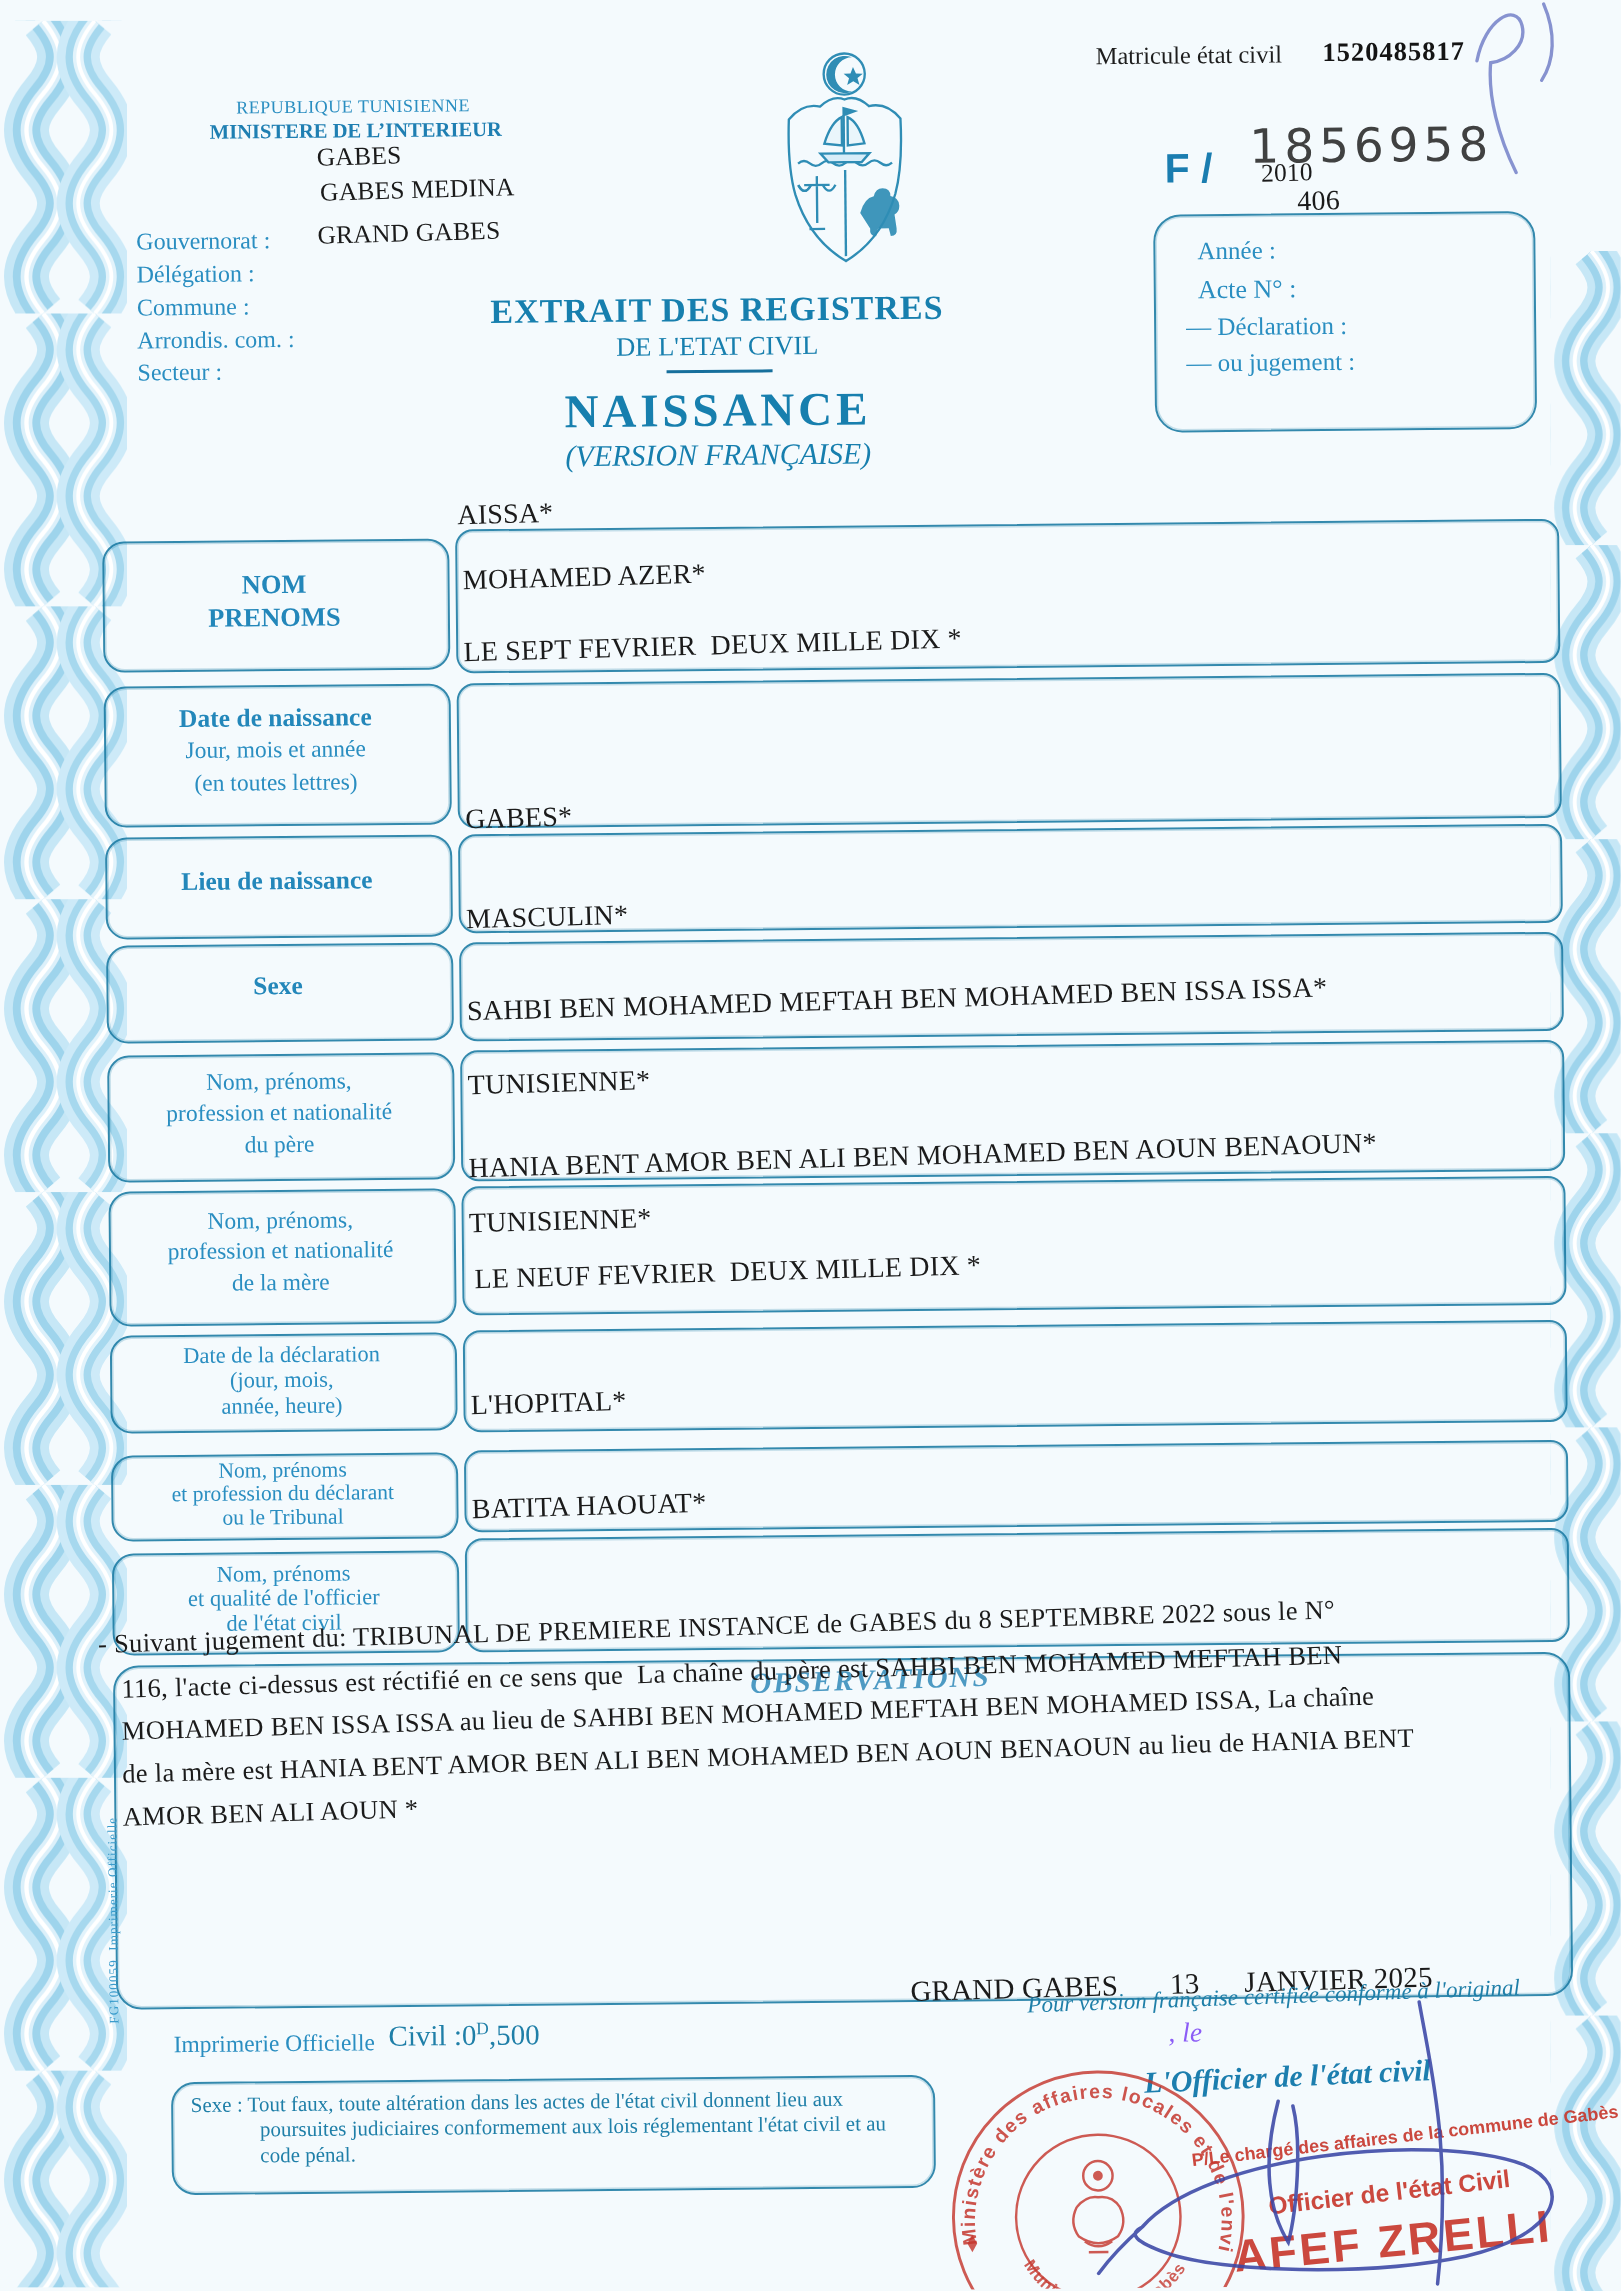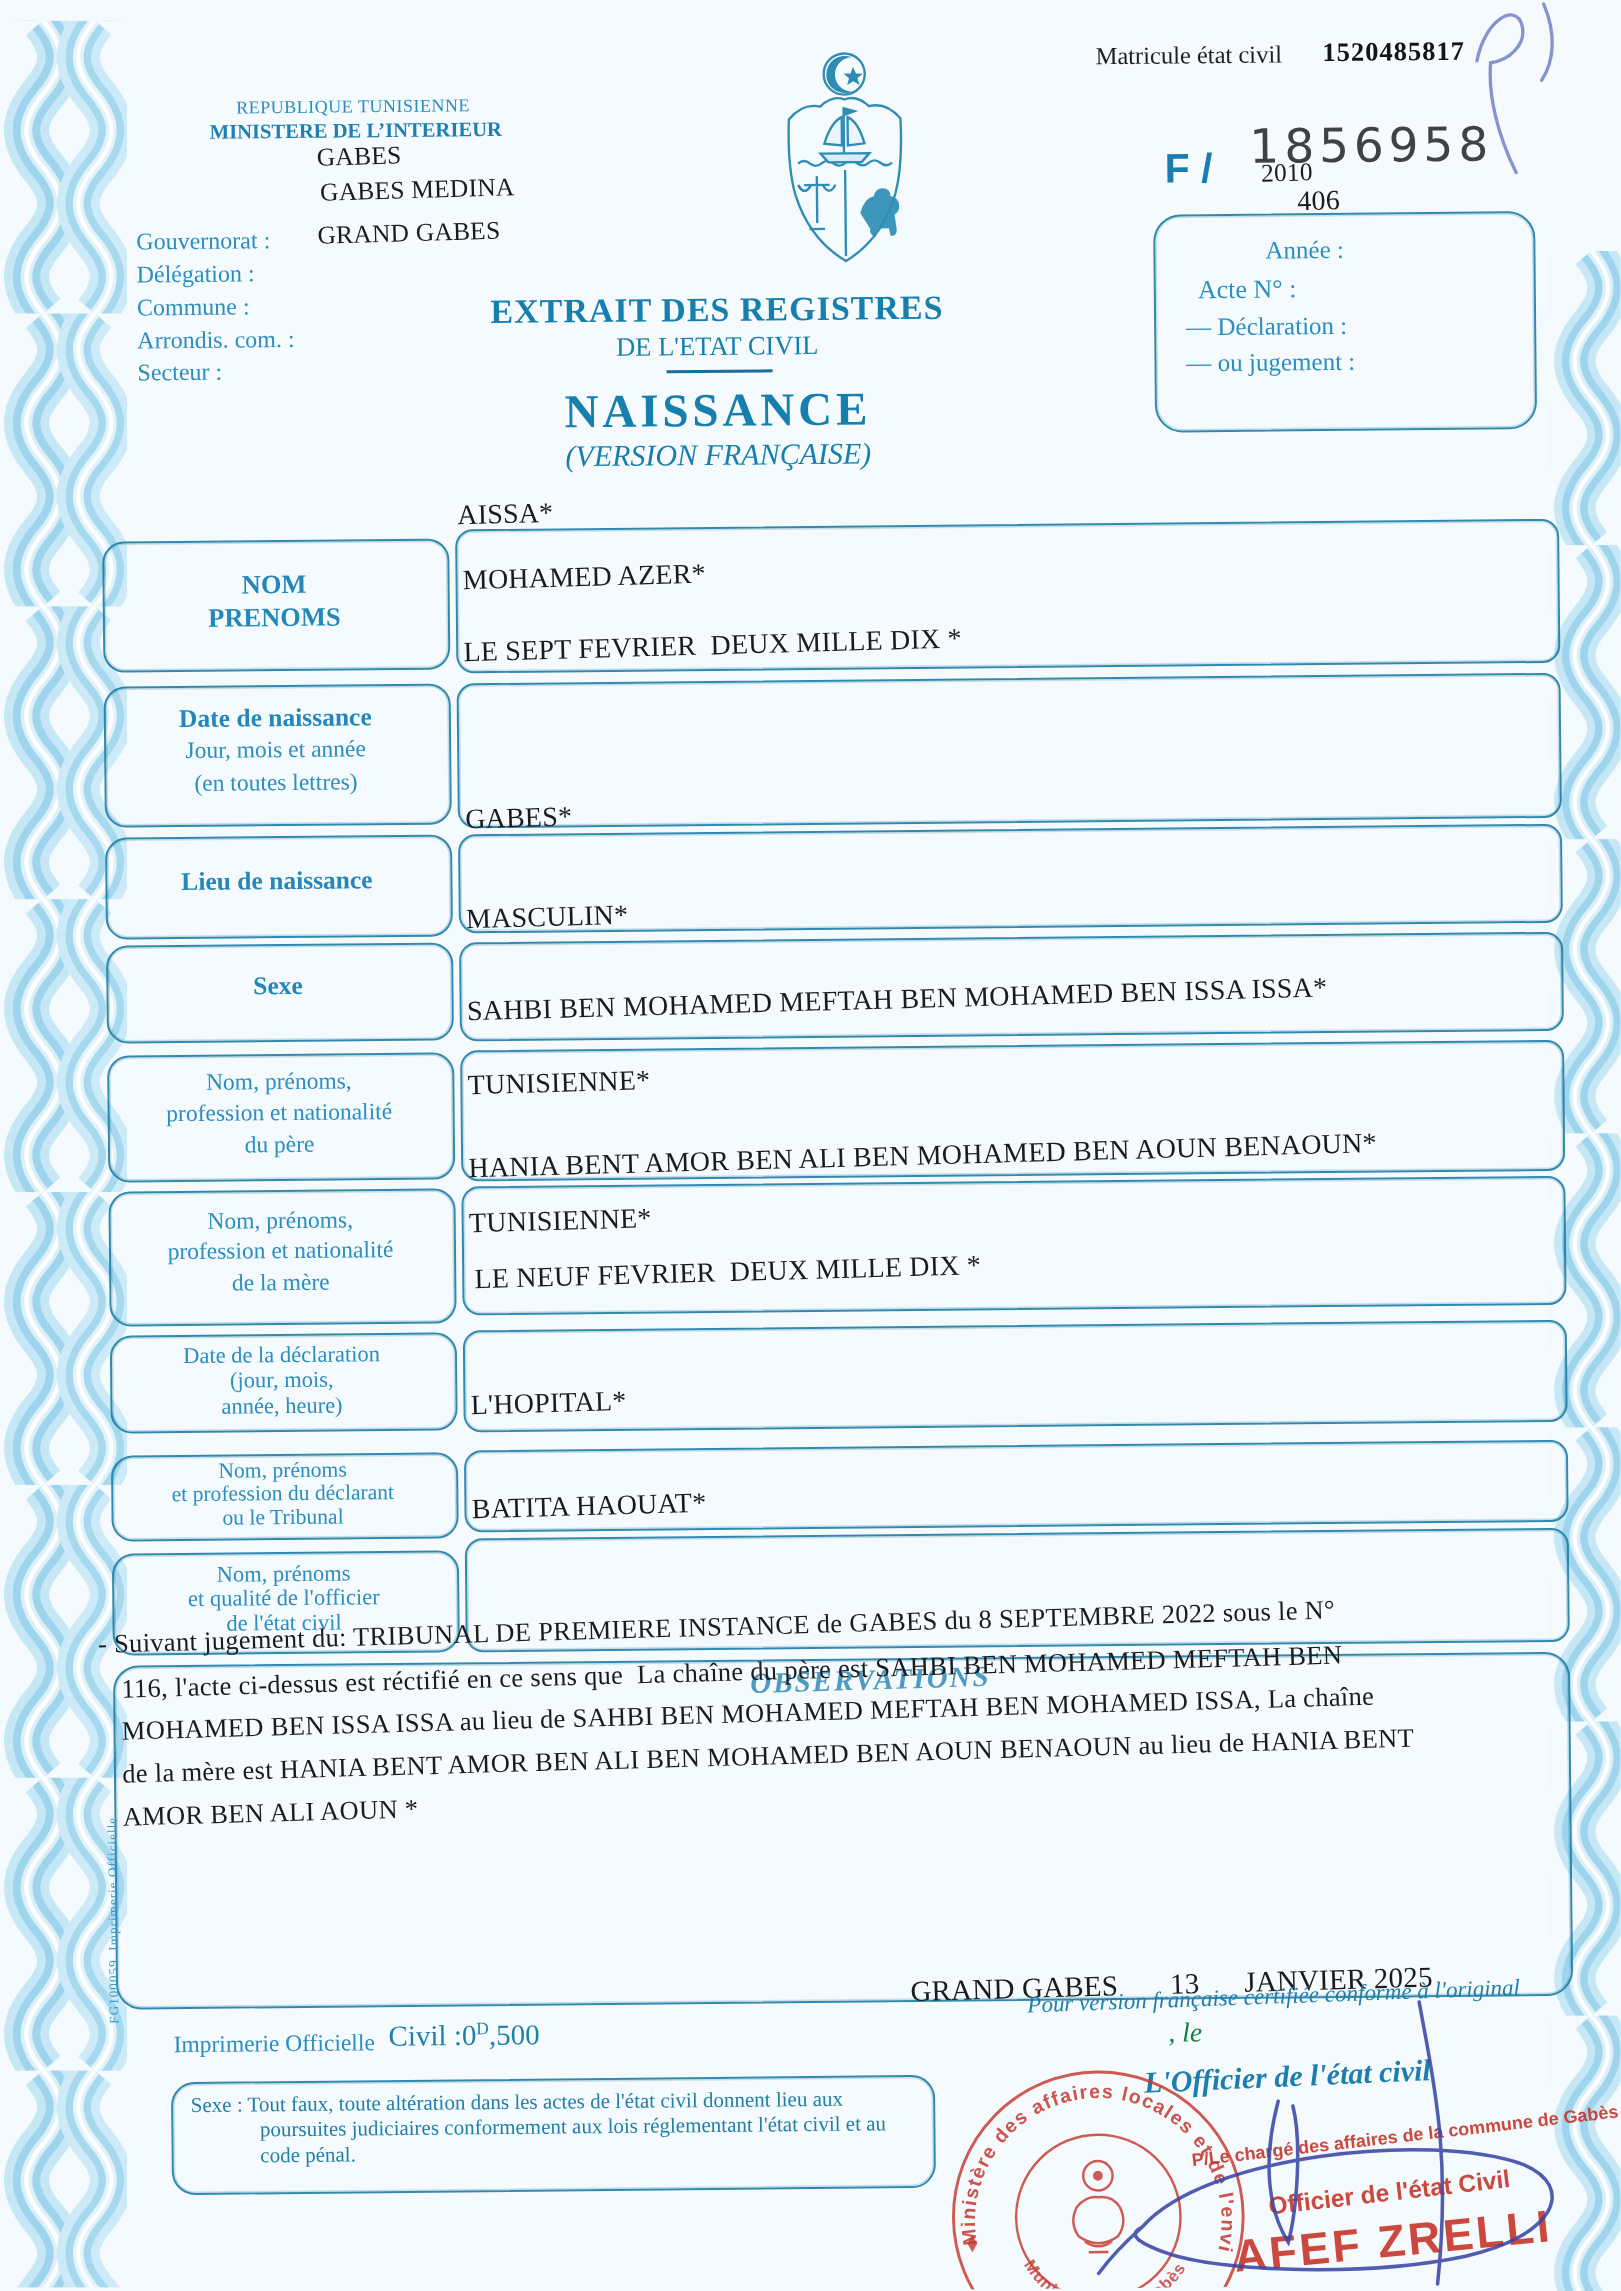--- a/index.html
+++ b/index.html
@@ -104,21 +104,21 @@
 
     <div class="abs" style="left:1106px;top:45px;font-size:24.5px;color:#1e1e1e">Matricule état civil</div>
     <div class="abs" style="left:1333px;top:42px;font-size:26.5px;font-weight:bold;color:#141414;letter-spacing:1px">1520485817</div>
 
     <div class="abs" style="left:1174px;top:149px;font-size:41px;font-weight:bold;color:#1a7db0;font-family:'Liberation Sans',sans-serif">F /</div>
     <div class="typed" style="left:1270px;top:163px;font-size:25.5px">2010</div>
     <div class="abs" style="left:1259px;top:123px;font-size:47px;color:#2d2d2d;font-family:'DejaVu Sans',sans-serif;letter-spacing:4.9px;opacity:.9">1856958</div>
     <div class="typed" style="left:1306px;top:190px;font-size:28px">406</div>
 
     <div class="box" style="left:1162px;top:218px;width:378px;height:214px;border-radius:27.4px"></div>
-    <div class="abs blue" style="left:1274px;top:241px;font-size:25px">Année :</div>
+    <div class="abs blue" style="left:1206px;top:241px;font-size:25px">Année :</div>
     <div class="abs blue" style="left:1206px;top:279px;font-size:26px">Acte N° :</div>
     <div class="abs blue" style="left:1194px;top:317px;font-size:25px">— Déclaration :</div>
     <div class="abs blue" style="left:1194px;top:353px;font-size:25px">— ou jugement :</div>
 
     <div class="abs title center" style="left:431px;top:290px;width:588px;font-size:34px;font-weight:bold;letter-spacing:1px">EXTRAIT DES REGISTRES</div>
     <div class="abs title center" style="left:431px;top:330px;width:588px;font-size:26.5px">DE L'ETAT CIVIL</div>
     <div class="abs" style="left:674px;top:369px;width:106px;border-top:3.4px solid #166f9c"></div>
     <div class="abs title center" style="left:431px;top:382px;width:588px;font-size:47px;font-weight:bold;letter-spacing:3.9px">NAISSANCE</div>
     <div class="abs title center ital" style="left:431px;top:437px;width:588px;font-size:30px">(VERSION FRANÇAISE)</div>
 
@@ -190,21 +190,21 @@
     <div class="typed" style="left:468px;top:1490px">BATITA HAOUAT*</div>
 
     <div class="typed obs-line" style="left:93px;top:1622px">- Suivant jugement du: TRIBUNAL DE PREMIERE INSTANCE de GABES du 8 SEPTEMBRE 2022 sous le N°</div>
     <div class="typed obs-line" style="left:116px;top:1667px">116, l'acte ci-dessus est réctifié en ce sens que  La chaîne du père est SAHBI BEN MOHAMED MEFTAH BEN</div>
     <div class="typed obs-line" style="left:116px;top:1709px">MOHAMED BEN ISSA ISSA au lieu de SAHBI BEN MOHAMED MEFTAH BEN MOHAMED ISSA, La chaîne</div>
     <div class="typed obs-line" style="left:116px;top:1752px">de la mère est HANIA BENT AMOR BEN ALI BEN MOHAMED BEN AOUN BENAOUN au lieu de HANIA BENT</div>
     <div class="typed obs-line" style="left:116px;top:1795px">AMOR BEN ALI AOUN *</div>
 
     <div class="typed" style="left:902px;top:1976px;font-size:29px">GRAND GABES       13      JANVIER 2025</div>
     <div class="abs ital" style="left:1019px;top:1988px;font-size:23px;color:#1f7fa8;transform:rotate(-1.5deg);white-space:pre">Pour version française certifiée conforme à l'original</div>
-    <div class="abs ital" style="left:1160px;top:2021px;font-size:27.4px;color:#15803d">, le</div>
+    <div class="abs ital" style="left:1160px;top:2021px;font-size:27.4px;color:#8b5cf6">, le</div>
     <div class="abs ital" style="left:1135px;top:2064px;font-size:30px;font-weight:bold;color:#1c7eae;transform:rotate(-2deg)">L'Officier de l'état civil</div>
 
     <div class="abs blue" style="left:165px;top:2025px;font-size:23.5px">Imprimerie Officielle</div>
     <div class="abs" style="left:380px;top:2015px;font-size:29px;color:#1f7fa8"><span>Civil :0</span><sup class="d">D</sup><span>,500</span></div>
 
     <div class="notebox" style="left:162px;top:2076px;width:727px;height:94px;font-size:21px;line-height:25.5px;padding:8.8px 15.7px 5.9px 17.6px">
       <div style="text-indent:-69px;padding-left:69px">
         <span>Sexe :</span>
         <span>Tout faux, toute altération dans les actes de l'état civil donnent lieu aux poursuites judiciaires conformement aux lois réglementant l'état civil et au code pénal.</span>
       </div>

